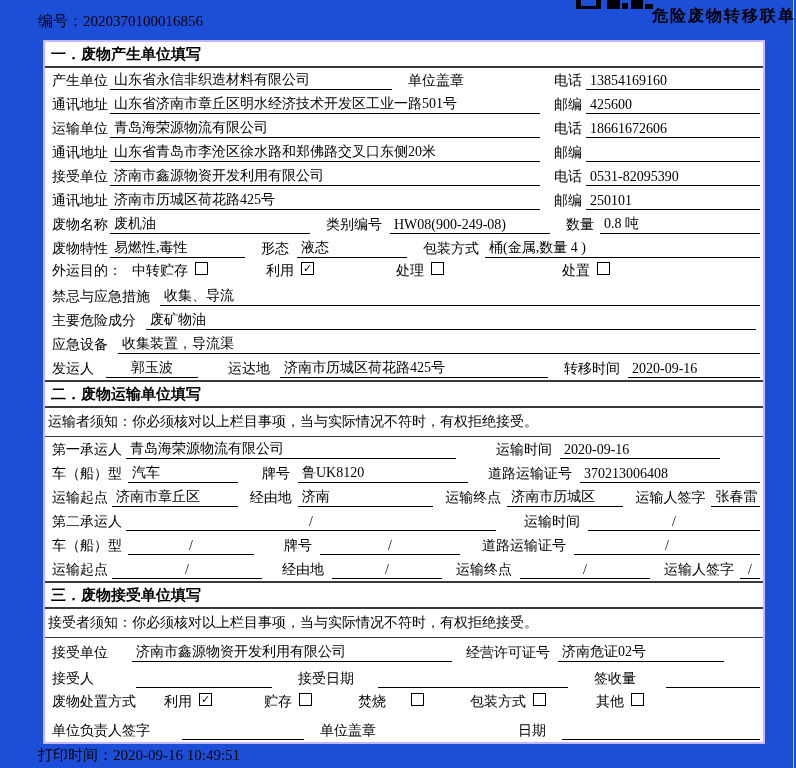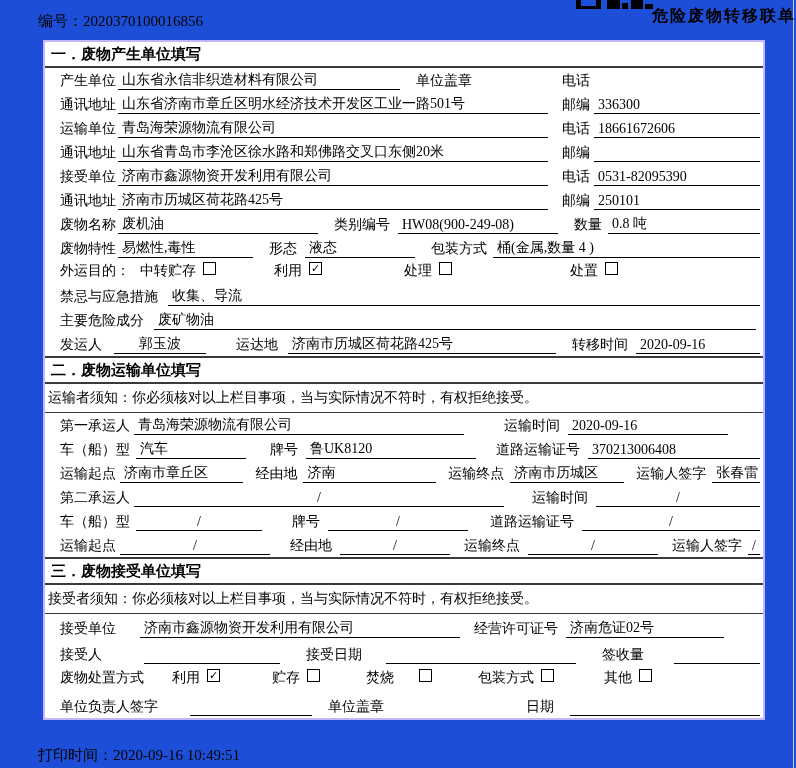--- a/index.html
+++ b/index.html
@@ -23,21 +23,21 @@
   .serial { position:absolute; left:38px; top:12px; font-size:15px; white-space:nowrap; }
   .title { text-align:right; padding-top:6px; font-size:16px; font-weight:bold;
            font-family:"Liberation Sans","DejaVu Sans",sans-serif; letter-spacing:2px;padding-left:27px; }
 
   .form { position:absolute; left:35px; top:40px; width:722px; border:2px solid #c4b5fd; background:#fff;margin-left:8px; }
   .sec-h { height:26px; display:flex; align-items:center; padding-left:6px;
            font-family:"Liberation Sans","DejaVu Sans",sans-serif; font-weight:bold; font-size:15px;
            border-bottom:2px solid #3a3a3a; }
   .sec-h.mid { border-top:2px solid #3a3a3a; height:28px; }
 
-  .row { display:flex; align-items:flex-end; height:24px; padding:0 3px 2px 15px; font-size:14px; }
+  .row { display:flex; align-items:flex-end; height:24px; padding:0 3px 2px 7px; font-size:14px; }
   .row3 { height:26px; }
   .notice { height:29px; display:flex; align-items:center; padding:0 3px; font-size:14px;
             border-bottom:1.5px solid #3a3a3a; }
   .lb { white-space:nowrap; }
   .u { border-bottom:1px solid #000; white-space:nowrap; overflow:hidden; padding:0 4px; min-height:17px; }
   .fx { flex:1 1 auto; }
   .c { text-align:center; }
   .lwrap { flex:0 0 502px; display:flex; align-items:flex-end; }
 
   .cbitem { display:inline-flex; align-items:flex-start; white-space:nowrap; }
@@ -73,29 +73,30 @@
 
     <div class="sec-h">一．废物产生单位填写</div>
 
     <div class="row">
       <div class="lwrap">
         <span class="lb">产生单位</span>
         <span class="u" style="width:282px;margin-left:2px;">山东省永信非织造材料有限公司</span>
         <span class="lb" style="margin-left:16px;">单位盖章</span>
       </div>
       <span class="lb">电话</span>
+      <span class="u fx" style="margin-left:4px;">13854169160</span>
     </div>
 
     <div class="row">
       <div class="lwrap">
         <span class="lb">通讯地址</span>
         <span class="u fx" style="margin-left:2px;margin-right:14px;">山东省济南市章丘区明水经济技术开发区工业一路501号</span>
       </div>
       <span class="lb">邮编</span>
-      <span class="u fx" style="margin-left:4px;">336300</span>
+      <span class="u fx" style="margin-left:4px;">425600</span>
     </div>
 
     <div class="row">
       <div class="lwrap">
         <span class="lb">运输单位</span>
         <span class="u fx" style="margin-left:2px;margin-right:14px;">青岛海荣源物流有限公司</span>
       </div>
       <span class="lb">电话</span>
       <span class="u fx" style="margin-left:4px;">18661672606</span>
     </div>
@@ -176,20 +177,24 @@
     <div class="row">
       <span class="lb">禁忌与应急措施</span>
       <span class="u fx" style="margin-left:10px;">收集、导流</span>
     </div>
 
     <div class="row">
       <span class="lb">主要危险成分</span>
       <span class="u fx" style="margin-left:10px;margin-right:4px;">废矿物油</span>
     </div>
 
+    <div class="row">
+      <span class="lb">应急设备</span>
+      <span class="u fx" style="margin-left:10px;">收集装置，导流渠</span>
+    </div>
 
     <div class="row">
       <span class="lb">发运人</span>
       <span class="u c" style="width:92px;margin-left:12px;">郭玉波</span>
       <span class="lb" style="margin-left:30px;">运达地</span>
       <span class="u" style="width:268px;margin-left:10px;">济南市历城区荷花路425号</span>
       <span class="lb" style="margin-left:16px;">转移时间</span>
       <span class="u fx" style="margin-left:8px;">2020-09-16</span>
     </div>
 

